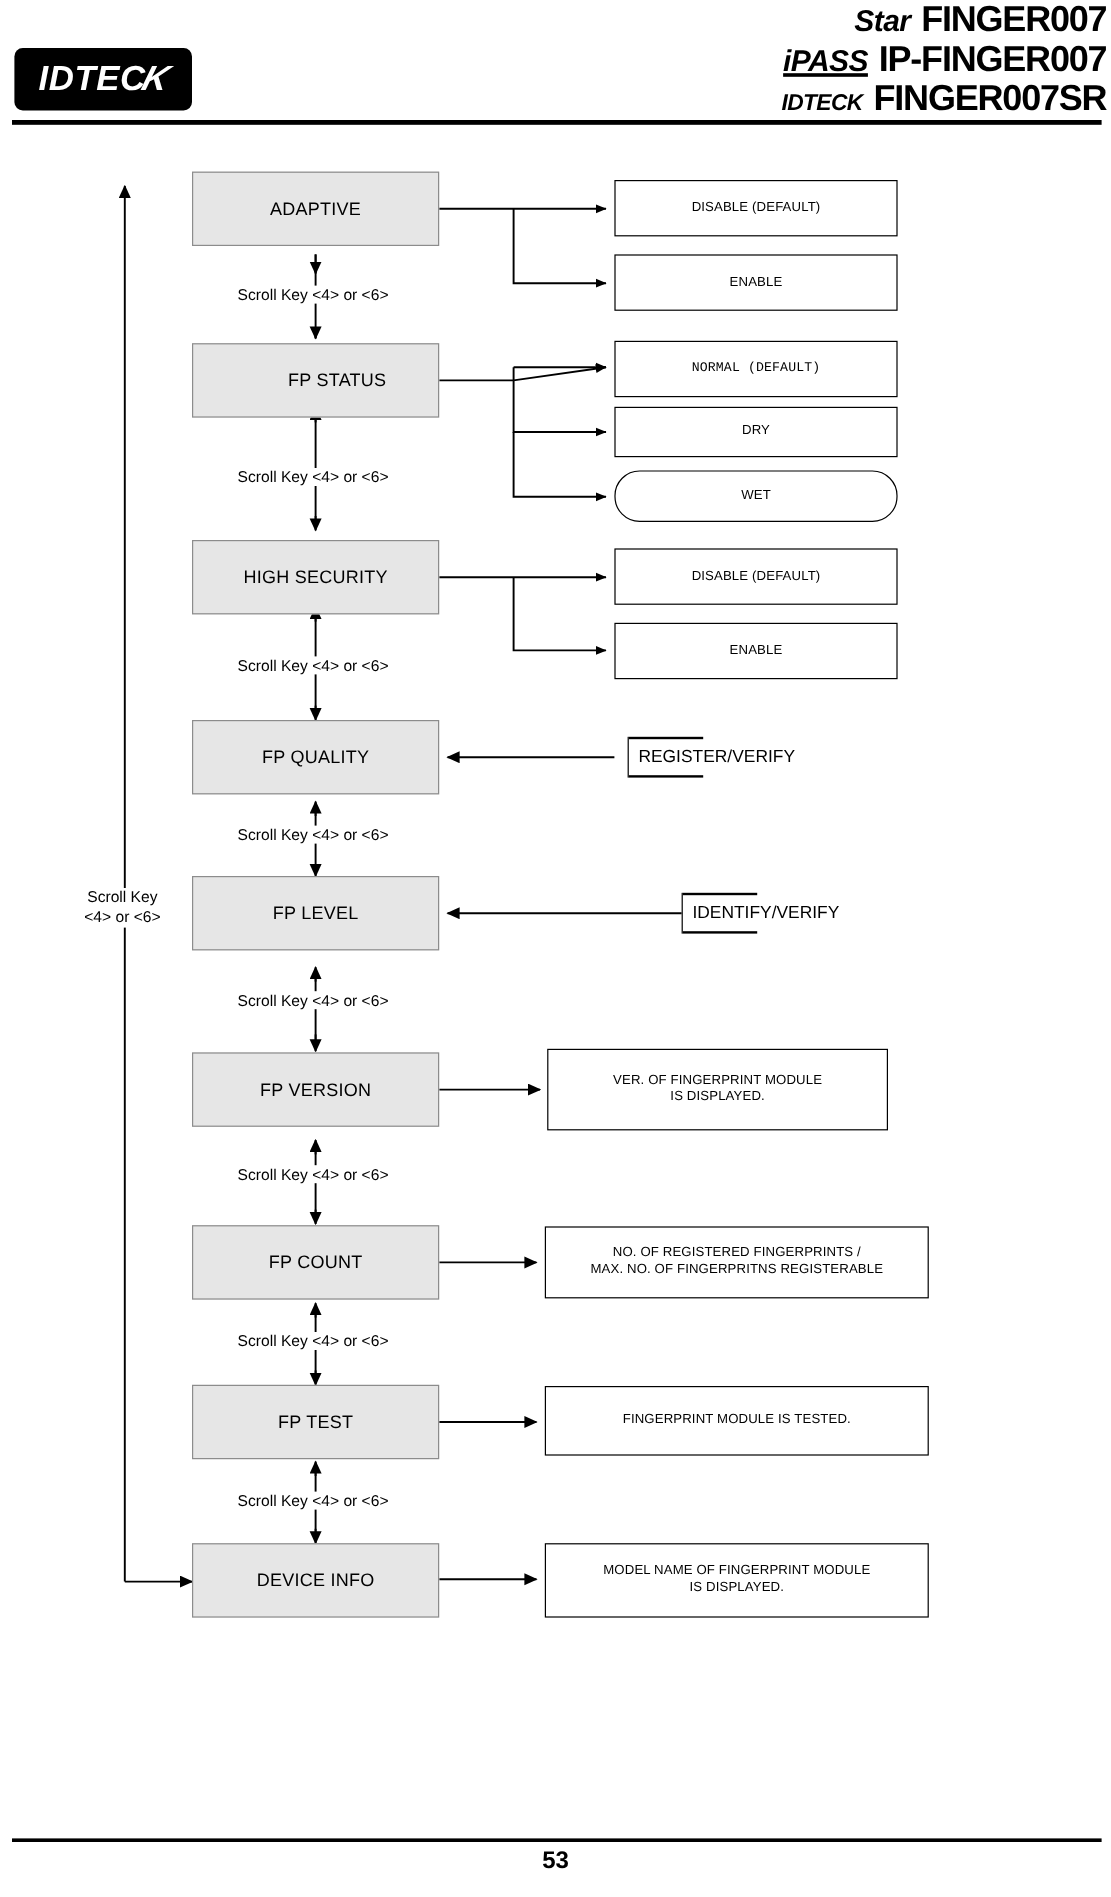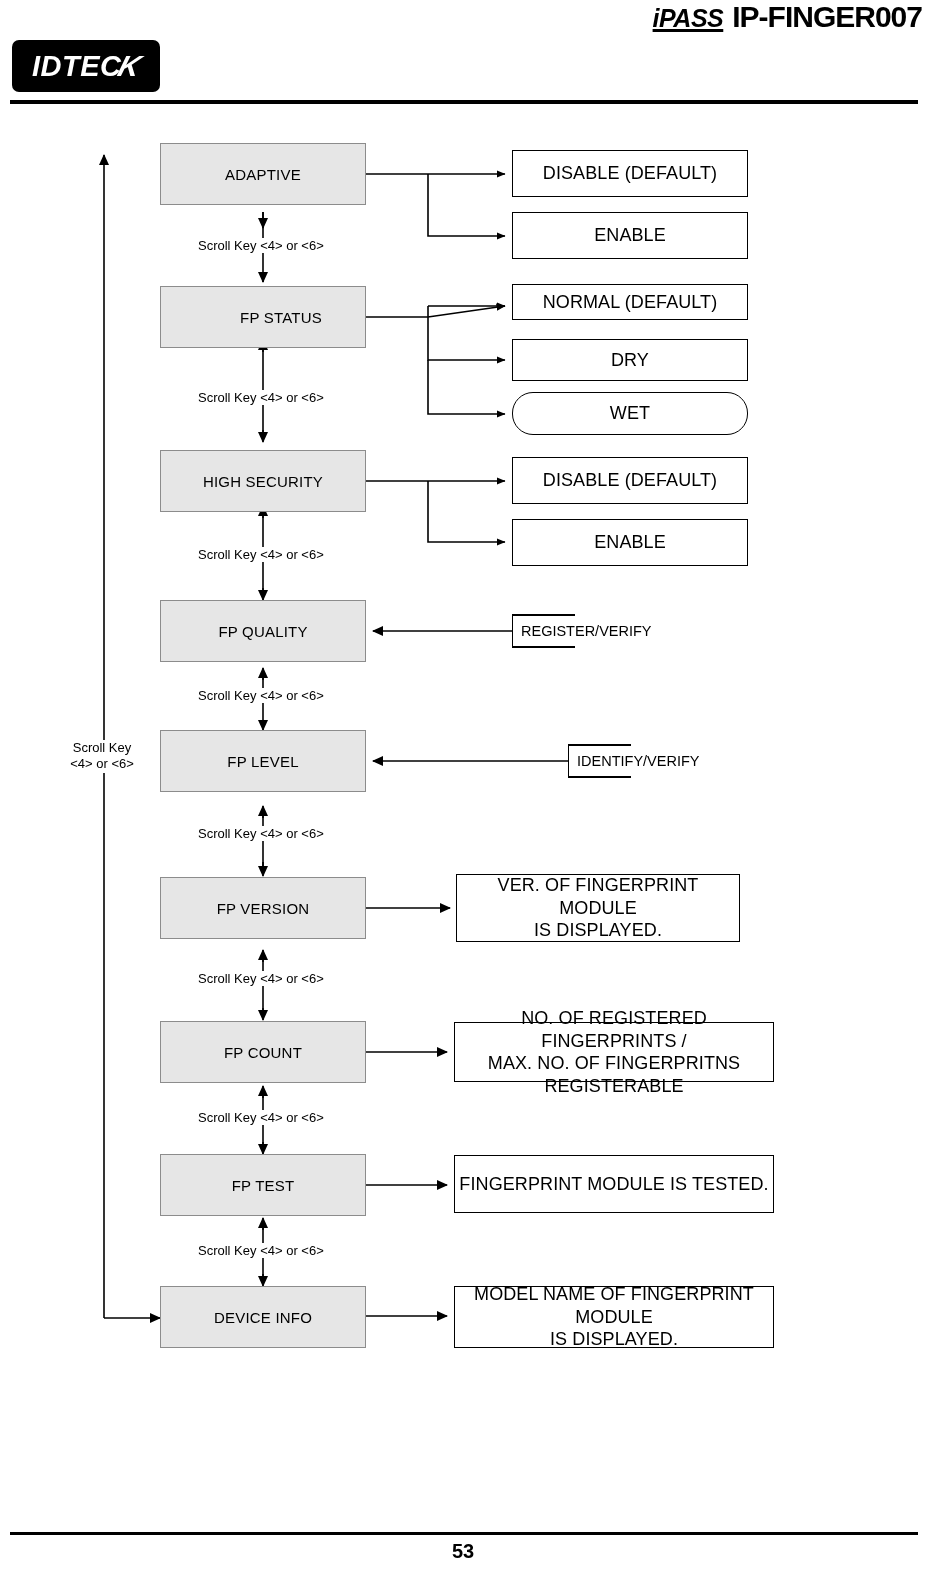--- a/index.html
+++ b/index.html
@@ -115,21 +115,21 @@
   
   .opt-box {
     position: absolute;
     background: #ffffff;
     border: 1.6px solid #000000;
     box-sizing: border-box;
     display: flex;
     align-items: center;
     justify-content: center;
     text-align: center;
-    font-size: 18px;
+    font-size: 11px;
     line-height: 1.25;
     letter-spacing: 0.1px;
   }
 
   
   .open-box {
     position: absolute;
     background: transparent;
     box-sizing: border-box;
     display: flex;
@@ -191,26 +191,34 @@
 
 <div id="header">
 
   <div id="brand-logo">
     <span>IDTEC</span>
       <span class="slash">K</span>
   </div>
 
   <div id="product-lines">
 
+    <div class="product-line">
+      <span class="prod-mark">Star</span>
+      <span class="prod-name">FINGER007</span>
+    </div>
 
     <div class="product-line">
       <span class="prod-mark underlined">iPASS</span>
       <span class="prod-name">IP-FINGER007</span>
     </div>
 
+    <div class="product-line">
+      <span class="prod-mark small">IDTECK</span>
+      <span class="prod-name">FINGER007SR</span>
+    </div>
 
   </div>
 
   <div id="header-rule"></div>
 </div>
 
 <div id="flow">
 
   <svg id="flow-svg" viewBox="0 0 926 1581">
     <defs>
@@ -328,21 +336,21 @@
   <div class="scroll-label" style="left:196px; top:1243px;">Scroll Key &lt;4&gt; or &lt;6&gt;</div>
 
   <div class="opt-box" style="left:512px; top:150px; width:236px; height:47px;">
     <span>DISABLE (DEFAULT)</span>
   </div>
 
   <div class="opt-box" style="left:512px; top:212px; width:236px; height:47px;">
     <span>ENABLE</span>
   </div>
 
-  <div class="opt-box" style="left:512px; top:284px; width:236px; height:36px;">
+  <div class="opt-box" style="left:512px; top:284px; width:236px; height:47px;font-family:Liberation Mono, monospace;">
     <span>NORMAL (DEFAULT)</span>
   </div>
 
   <div class="opt-box" style="left:512px; top:339px; width:236px; height:42px;">
     <span>DRY</span>
   </div>
 
   <div class="opt-box" style="left:512px; top:392px; width:236px; height:43px;border-radius:21px;">
     <span>WET</span>
   </div>
@@ -367,21 +375,21 @@
   <div class="opt-box" style="left:454px; top:1022px; width:320px; height:60px; flex-direction:column;">
     <span>NO. OF REGISTERED FINGERPRINTS /</span>
     <span>MAX. NO. OF FINGERPRITNS REGISTERABLE</span>
   </div>
 
   <div class="opt-box" style="left:454px; top:1286px; width:320px; height:62px; flex-direction:column;">
     <span>MODEL NAME OF FINGERPRINT MODULE</span>
     <span>IS DISPLAYED.</span>
   </div>
 
-  <div class="open-box" style="left:512px; top:614px; width:150px; height:34px;text-align:center;">
+  <div class="open-box" style="left:523px; top:614px; width:150px; height:34px;text-align:center;">
     <span>REGISTER/VERIFY</span>
   </div>
 
   <div class="open-box" style="left:568px; top:744px; width:150px; height:34px;">
     <span>IDENTIFY/VERIFY</span>
   </div>
 
 </div>
 
 <div id="footer-rule"></div>

